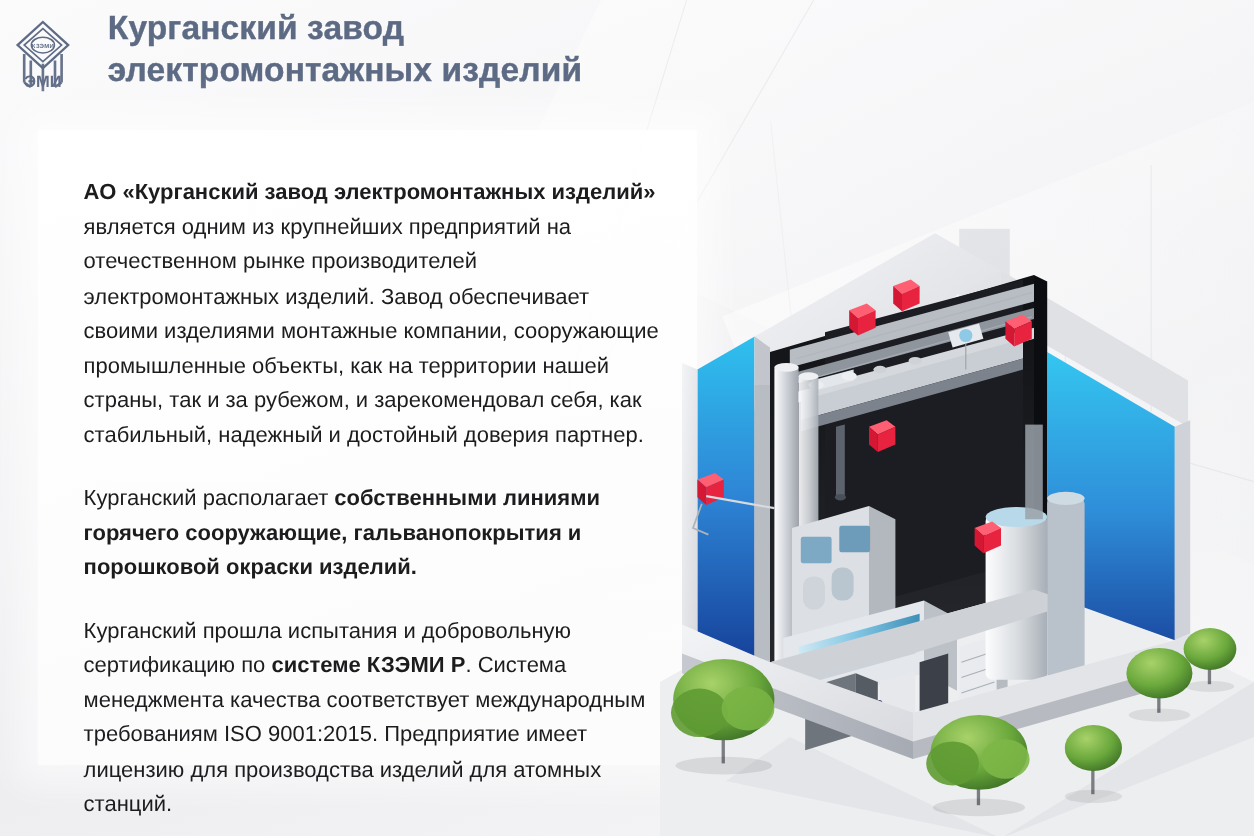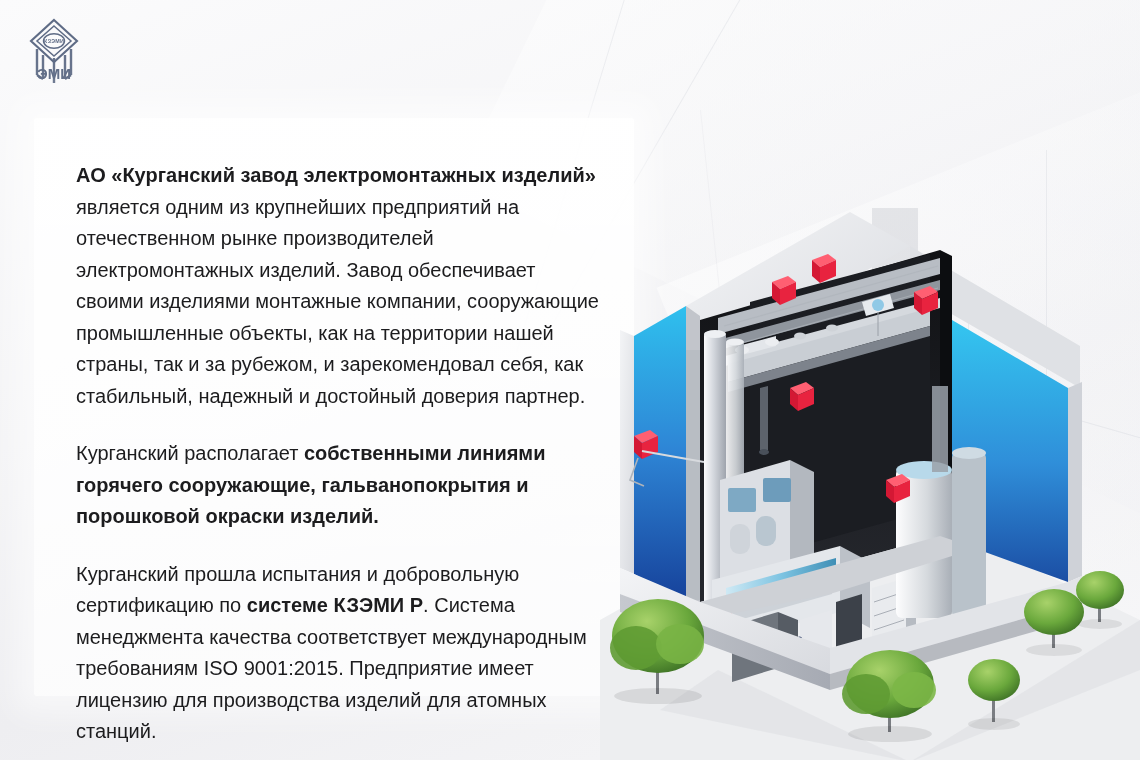--- a/index.html
+++ b/index.html
@@ -23,21 +23,21 @@
     transform-origin:0 0; pointer-events:none;
   }
   .bg-wedge{
     position:absolute; pointer-events:none;
     background:linear-gradient(120deg,rgba(255,255,255,.85),rgba(232,233,238,.25));
   }
 
   
   #header{ position:absolute; left:0; top:0; width:700px; height:102px; }
   #logo{
-    position:absolute; left:26px; top:17px; width:56px; height:70px;
+    position:absolute; left:11px; top:17px; width:56px; height:70px;
   }
   #title{
     position:absolute; left:98px; top:6px; width:580px;
     font-size:30.5px; font-weight:bold; line-height:1.27;
     letter-spacing:.1px; color:#5d6a84;
     -webkit-text-stroke:.35px #5d6a84;
   }
   #title .tline{ display:block; white-space:nowrap; }
 
   
@@ -85,20 +85,24 @@
           <polygon points="28,9 45,24 28,39 11,24" stroke-width="1.5"></polygon>
         </g>
         <ellipse cx="28" cy="24" rx="10.5" ry="7.2" fill="#fbfbfc" stroke="#5f6c86" stroke-width="1.4"></ellipse>
         <text x="28" y="26.4" font-family="'Liberation Sans',sans-serif" font-size="5.4" font-weight="bold" fill="#5f6c86" text-anchor="middle" letter-spacing=".2">КЗЭМИ</text>
         <path d="M11 32 L11 58 M17 38 L17 62 M28 41 L28 66 M39 38 L39 62 M45 32 L45 58" stroke="#5f6c86" stroke-width="2.4" fill="none" opacity=".95"></path>
         <path d="M11 58 L17 62 M39 62 L45 58" stroke="#5f6c86" stroke-width="2.2"></path>
         <text x="28" y="62" font-family="'Liberation Sans',sans-serif" font-size="15" font-weight="bold" fill="#5f6c86" text-anchor="middle">ЭМИ</text>
       </svg>
     </div>
 
+    <div id="title">
+      <span class="tline">Курганский завод</span>
+      <span class="tline">электромонтажных изделий</span>
+    </div>
   </div>
 
   <div id="card"></div>
 
   <div id="copy">
 
     <p>
       <span class="lead">АО «Курганский завод электромонтажных изделий»</span><span>является одним из крупнейших предприятий на отечественном рынке производителей электромонтажных изделий. Завод обеспечивает своими изделиями монтажные компании, сооружающие промышленные объекты, как на территории нашей страны, так и за рубежом, и зарекомендовал себя, как стабильный, надежный и достойный доверия партнер.</span>
     </p>
 

